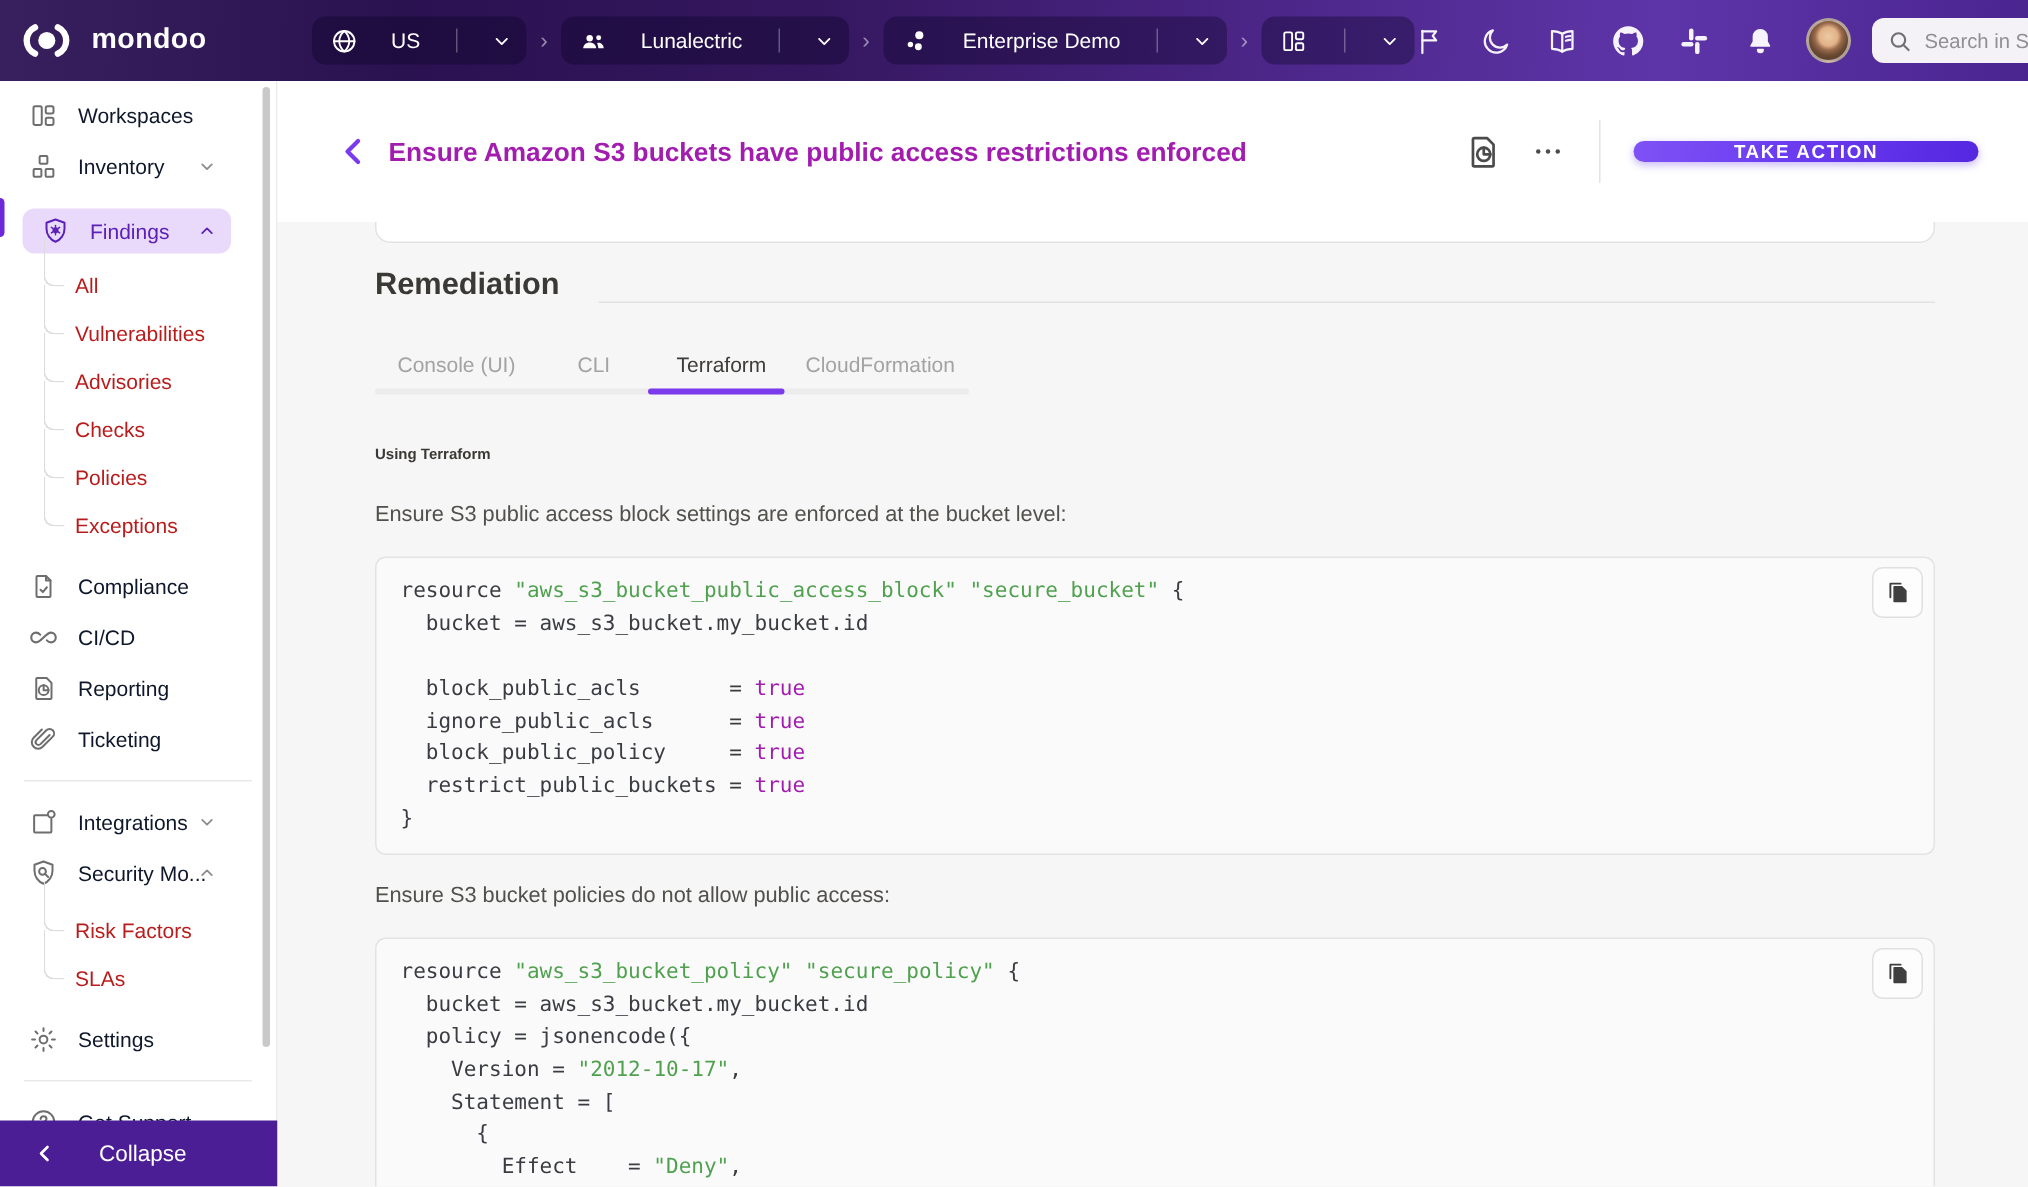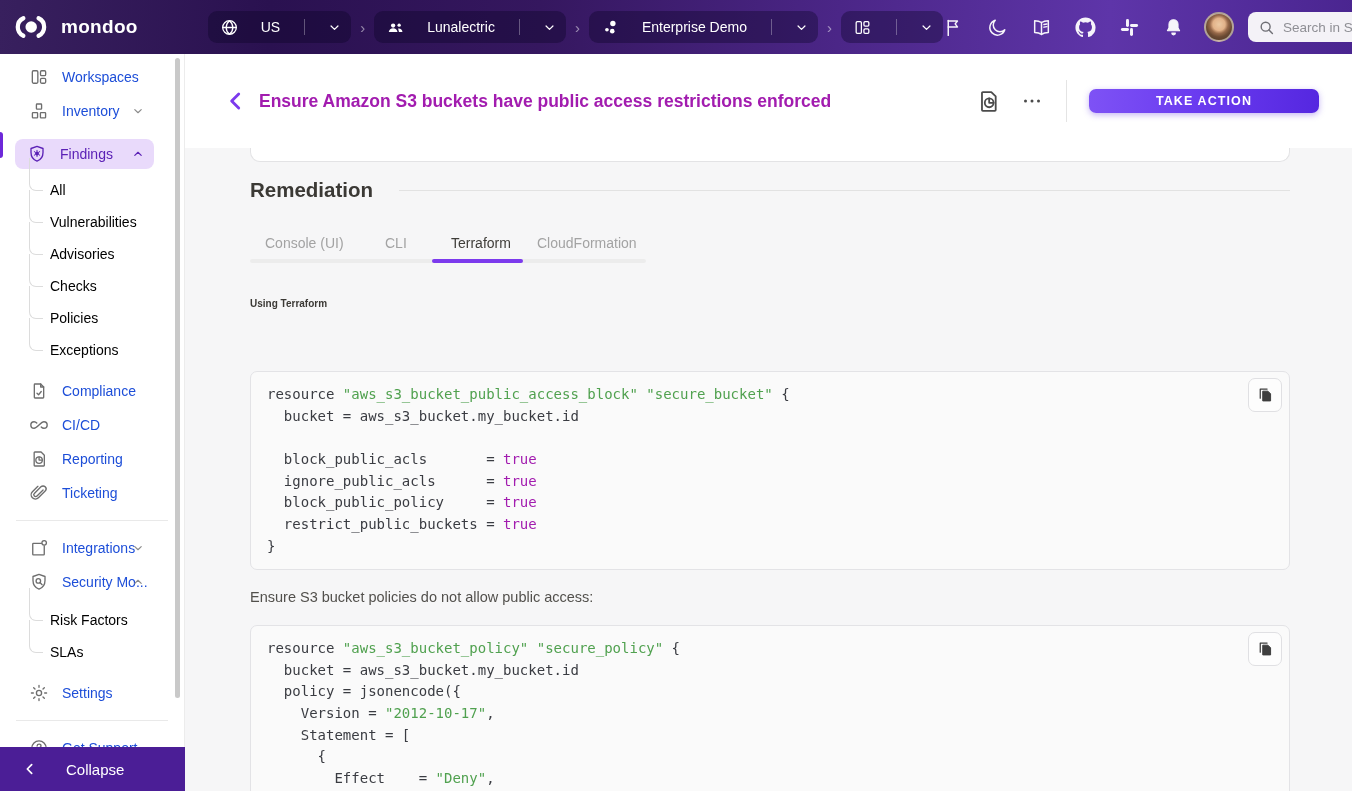--- a/index.html
+++ b/index.html
@@ -26,27 +26,27 @@
   .avatar{width:30px;height:30px;border-radius:50%;margin-right:14px;cursor:pointer;border:2px solid rgba(255,255,255,.5);
     background:radial-gradient(circle at 50% 40%,#ecc9a3 0%,#e2b289 30%,#97694a 45%,#6a4a33 62%,#473120 100%)}
   .search{display:flex;align-items:center;width:202px;height:30px;background:#f4f2f7;border-radius:8px;padding:0 10px;gap:8px}
   .search input{border:none;outline:none;background:transparent;font-size:13.5px;color:#333;width:100%;font-family:inherit}
   .search input::placeholder{color:#8f8f95}
   .s-icn{width:17px;height:17px;color:#6f6f75;flex:none}
 
   
   .sidebar{position:absolute;left:0;top:54px;width:185px;height:737px;background:#fff;border-right:1px solid #ececec}
   #side-nav{padding-top:6px}
-  .side-item{position:relative;display:flex;align-items:center;height:34px;padding-left:29px;color:#1d4ed8;font-size:14px;cursor:pointer}
+  .side-item{position:relative;display:flex;align-items:center;height:34px;padding-left:19px;color:#0f172a;font-size:14px;cursor:pointer}
   .side-item .icn{width:20px;height:20px;margin-right:13px;color:#6e6e6e;display:inline-flex;flex:none}
   .side-item .chev{position:absolute;left:131px;width:14px;height:14px;color:#8b8b8b}
   .side-item.active{height:30px;margin:11px 30px 2px 15px;padding-left:12px;border-radius:8px;background:#e9dafb;color:#5b21b6}
   .side-item.active .icn,.side-item.active .chev{color:#5b21b6}
   .side-item.active .chev{left:116px}
-  .side-sub{position:relative;display:flex;align-items:center;height:32px;padding-left:50px;color:#000000;font-size:14px;cursor:pointer}
+  .side-sub{position:relative;display:flex;align-items:center;height:32px;padding-left:50px;color:#b91c1c;font-size:14px;cursor:pointer}
   .side-sub::before{content:'';position:absolute;left:29px;top:-16px;width:13px;height:32px;
     border-left:1px solid #dcdcdc;border-bottom:1px solid #dcdcdc;border-bottom-left-radius:7px}
   .side-sub.first{margin-top:5px}
   .side-sub.last{margin-bottom:8px}
   .side-div{height:1px;background:#e9e9e9;margin:10px 16px}
   .side-scrollbar{position:absolute;top:4px;right:4px;width:5px;height:640px;background:#c9c9c9;border-radius:3px;cursor:pointer}
   .active-edge{position:absolute;left:0;top:78px;width:3px;height:26px;background:#6d28d9;border-radius:0 3px 3px 0}
   .collapse{position:absolute;left:0;bottom:0;width:185px;height:44px;background:#4b1e96;color:#fff;display:flex;align-items:center;cursor:pointer}
   .col-chev{width:16px;height:16px;margin:0 28px 0 22px;display:inline-flex}
   .col-chev svg{width:100%;height:100%}
@@ -55,29 +55,29 @@
   
   .main-header{position:absolute;left:185px;top:54px;right:0;height:94px;background:#fff;display:flex;align-items:center}
   .back-btn{margin-left:38px;width:26px;height:26px;color:#7c3aed;cursor:pointer;flex:none}
   .back-btn svg{width:100%;height:100%}
   .page-title{margin-left:10px;font-size:17.5px;font-weight:700;color:#a21caf;white-space:nowrap}
   .hdr-actions{margin-left:auto;display:flex;align-items:center}
   .icon-btn{width:27px;height:27px;color:#4b4b4b;cursor:pointer;background:none;border:none}
   .icon-btn svg{width:100%;height:100%}
   .icon-btn.more{width:24px;height:24px;margin-left:18px}
   .hdr-div{width:1px;height:42px;background:#e4e4e4;margin:0 22px}
-  .action-btn{width:230px;height:24px;margin-right:33px;border:none;border-radius:7px;cursor:pointer;color:#fff;
+  .action-btn{width:230px;height:14px;margin-right:33px;border:none;border-radius:7px;cursor:pointer;color:#fff;
     font-family:inherit;font-size:12.5px;font-weight:700;letter-spacing:1.1px;
     background:linear-gradient(93deg,#7e52f5 0%,#6b3cf0 45%,#5527e0 100%);box-shadow:0 2px 6px rgba(90,42,224,.35)}
 
   
   .content{position:absolute;left:185px;top:148px;right:0;bottom:0;background:#f6f6f7;overflow:hidden}
   .page{position:relative;margin-left:65px;width:1040px;height:100%}
   .card-tail{position:absolute;left:0;top:0;width:100%;height:14px;background:#fff;border:1px solid #e3e3e5;border-top:none;border-radius:0 0 10px 10px}
-  .section-head{position:absolute;left:0;top:30px;width:100%;display:flex;align-items:center}
+  .section-head{position:absolute;left:0;top:30px;width:100%;display:flex;align-items:flex-end}
   .section-head h2{font-size:20.5px;font-weight:700;color:#3b3935}
   .rule{flex:1;height:1px;background:#e2e2e2;margin-left:26px}
   .tab{position:absolute;top:87px;font-size:14px;color:#a3a3a3;cursor:pointer;white-space:nowrap}
   .tab.active{color:#3f3d39}
   .tab-track{position:absolute;left:0;top:111px;width:396px;height:4px;background:#ececec;border-radius:2px}
   .tab-ind{position:absolute;left:182px;top:111px;width:91px;height:4px;background:#7c3aed;border-radius:2px}
   .subhead{position:absolute;left:0;top:150px;font-size:10px;font-weight:700;color:#3b3935}
   .para{position:absolute;left:0;font-size:14.5px;color:#52504c}
   #para1{top:187px}
   #para2{top:441px}
@@ -425,20 +425,21 @@
     </div>
     <div id="tabs">
         <span class="tab" style="left: 15px;">Console (UI)</span>
         <span class="tab" style="left: 135px;">CLI</span>
         <span class="tab active" style="left: 201px;">Terraform</span>
         <span class="tab" style="left: 287px;">CloudFormation</span>
       </div>
     <span class="tab-track"></span>
     <span class="tab-ind"></span>
     <div class="subhead">Using Terraform</div>
+    <p class="para" id="para1">Ensure S3 public access block settings are enforced at the bucket level:</p>
     <div class="codecard" id="codecard1">
       <pre id="code1"><div class="cl"><span class="tk-p">resource </span><span class="tk-s">"aws_s3_bucket_public_access_block"</span><span class="tk-p"> </span><span class="tk-s">"secure_bucket"</span><span class="tk-p"> {</span></div><div class="cl"><span class="tk-p">  bucket = aws_s3_bucket.my_bucket.id</span></div><div class="cl"><span class="tk-p"></span></div><div class="cl"><span class="tk-p">  block_public_acls       = </span><span class="tk-b">true</span></div><div class="cl"><span class="tk-p">  ignore_public_acls      = </span><span class="tk-b">true</span></div><div class="cl"><span class="tk-p">  block_public_policy     = </span><span class="tk-b">true</span></div><div class="cl"><span class="tk-p">  restrict_public_buckets = </span><span class="tk-b">true</span></div><div class="cl"><span class="tk-p">}</span></div></pre>
       <button class="copy-btn">
           <span class="cp">
             <svg viewBox="0 0 24 24">
               <path d="M6.3 15.8V4.9h8.2" fill="none" stroke="currentColor" stroke-width="1.5" stroke-linecap="round" stroke-linejoin="round"></path>
               <path d="M9.3 7.4h6.2l3.2 3.2v8.5H9.3z" fill="currentColor" stroke="currentColor" stroke-width="1.2" stroke-linejoin="round"></path>
             </svg>
           </span>
         </button>

